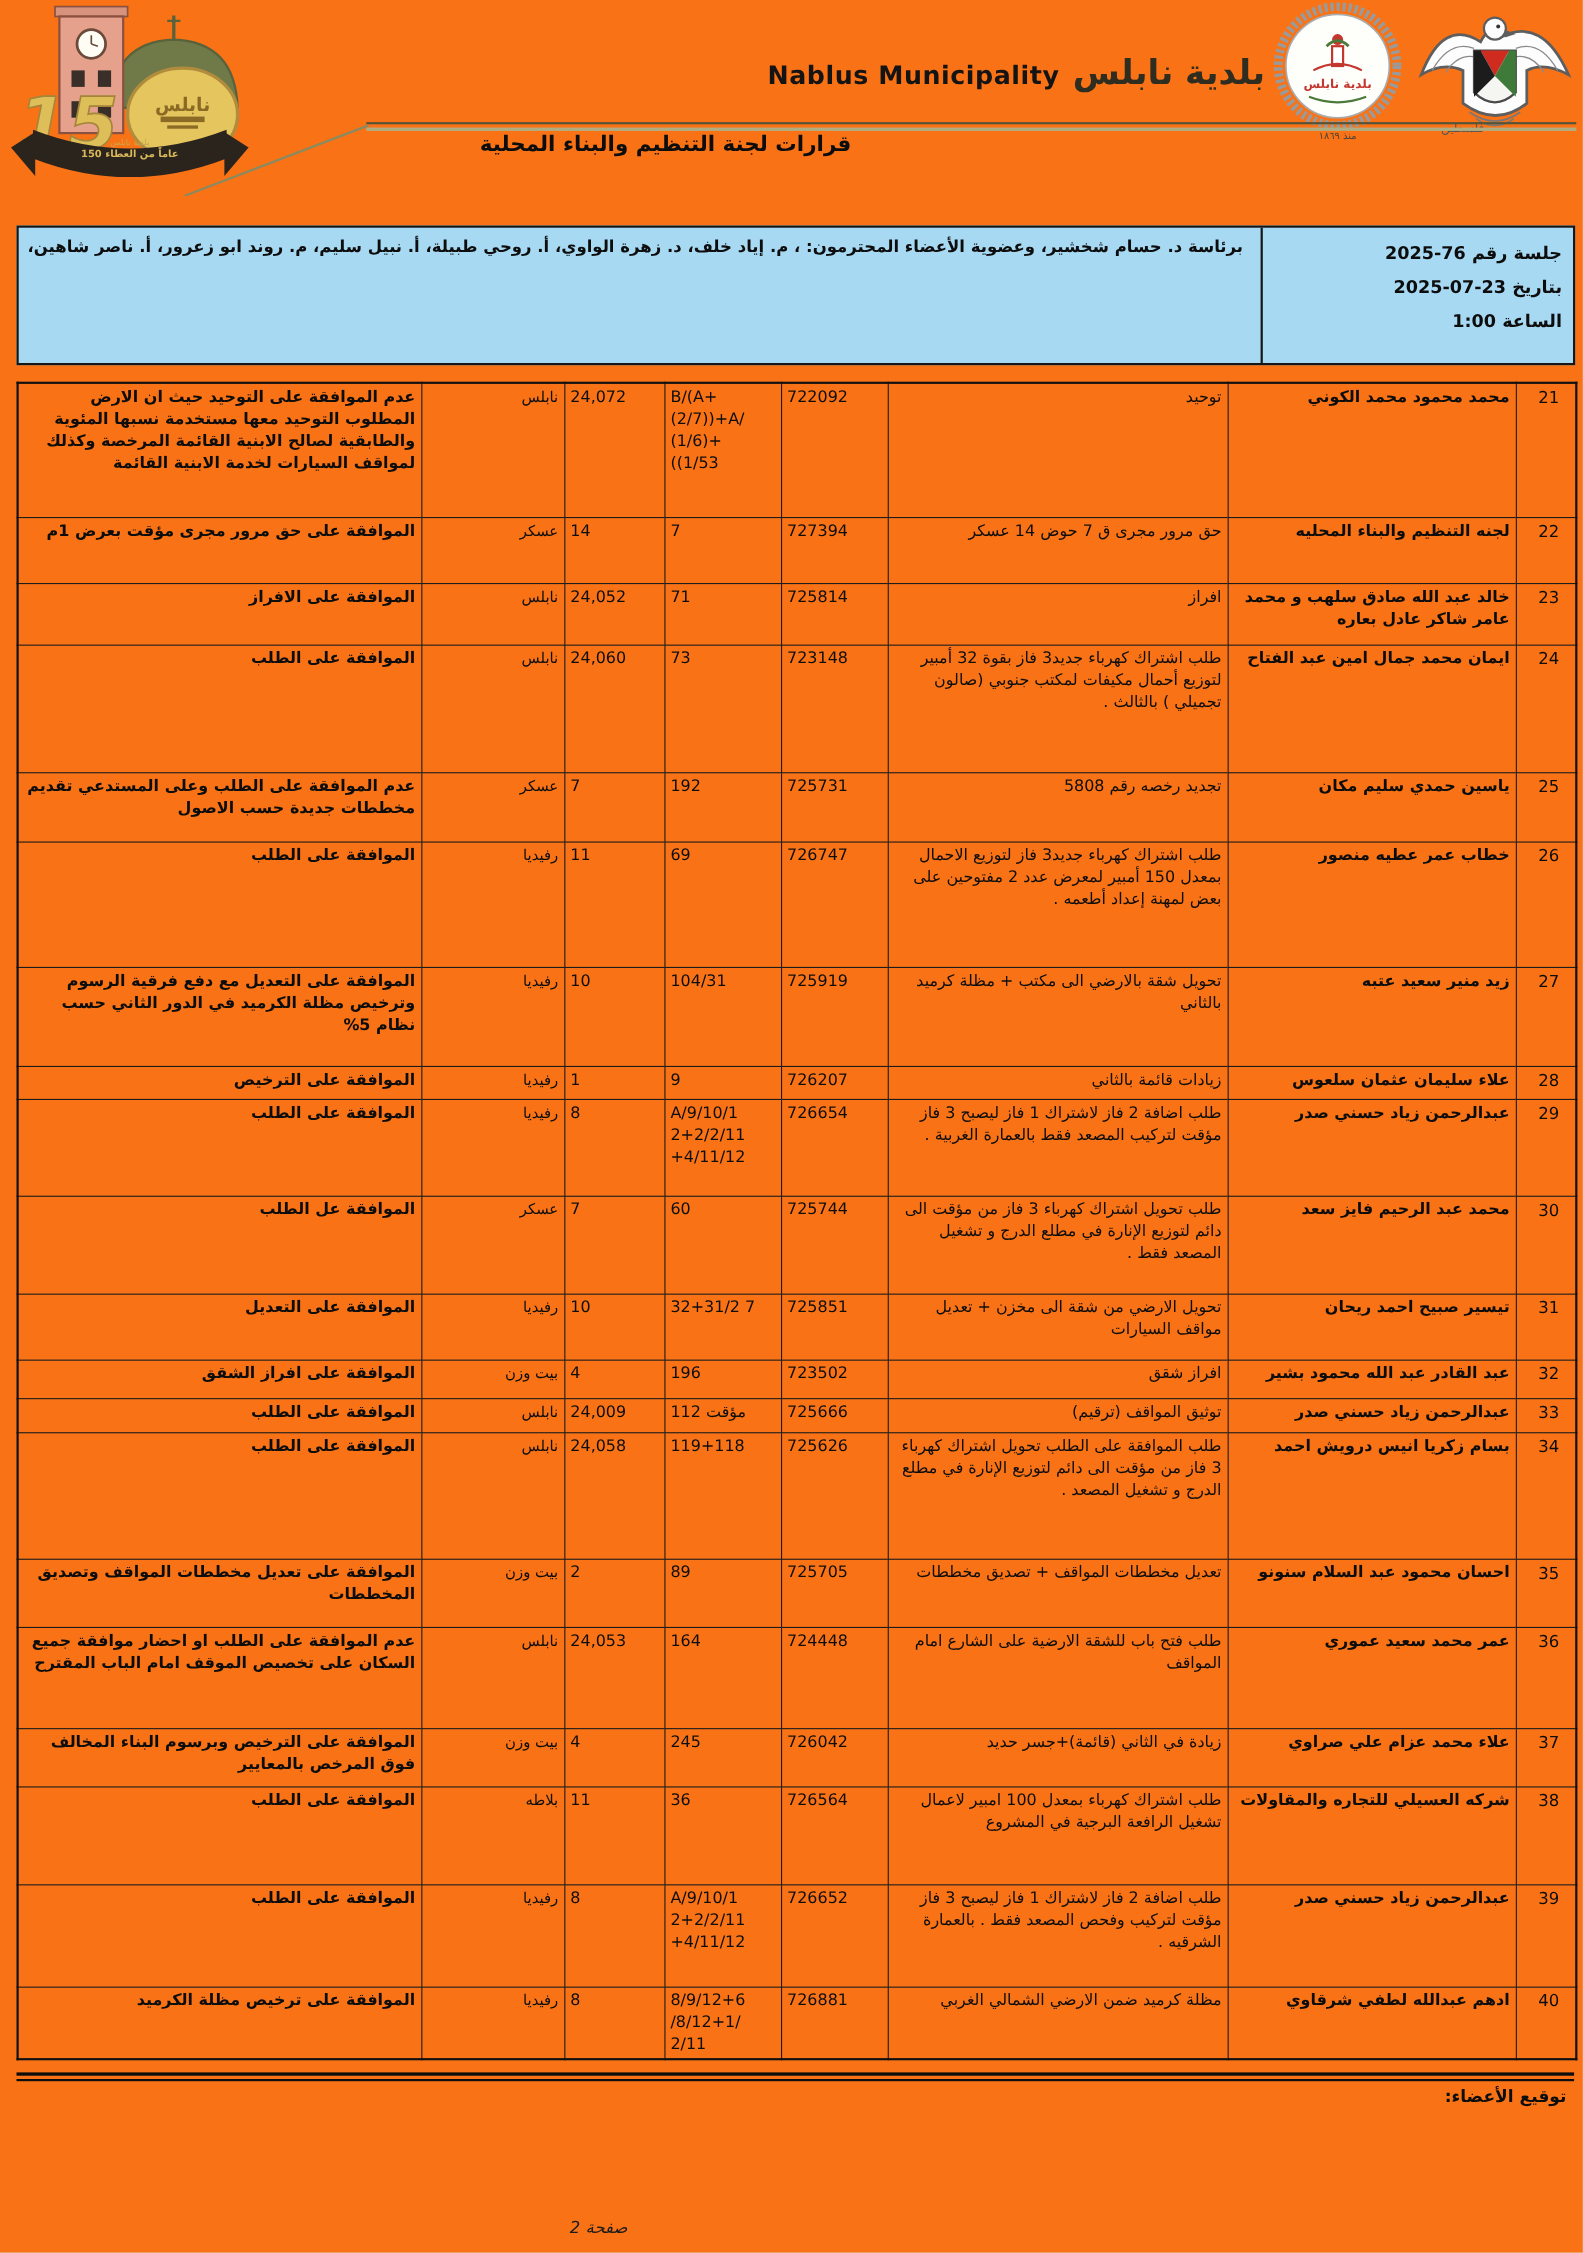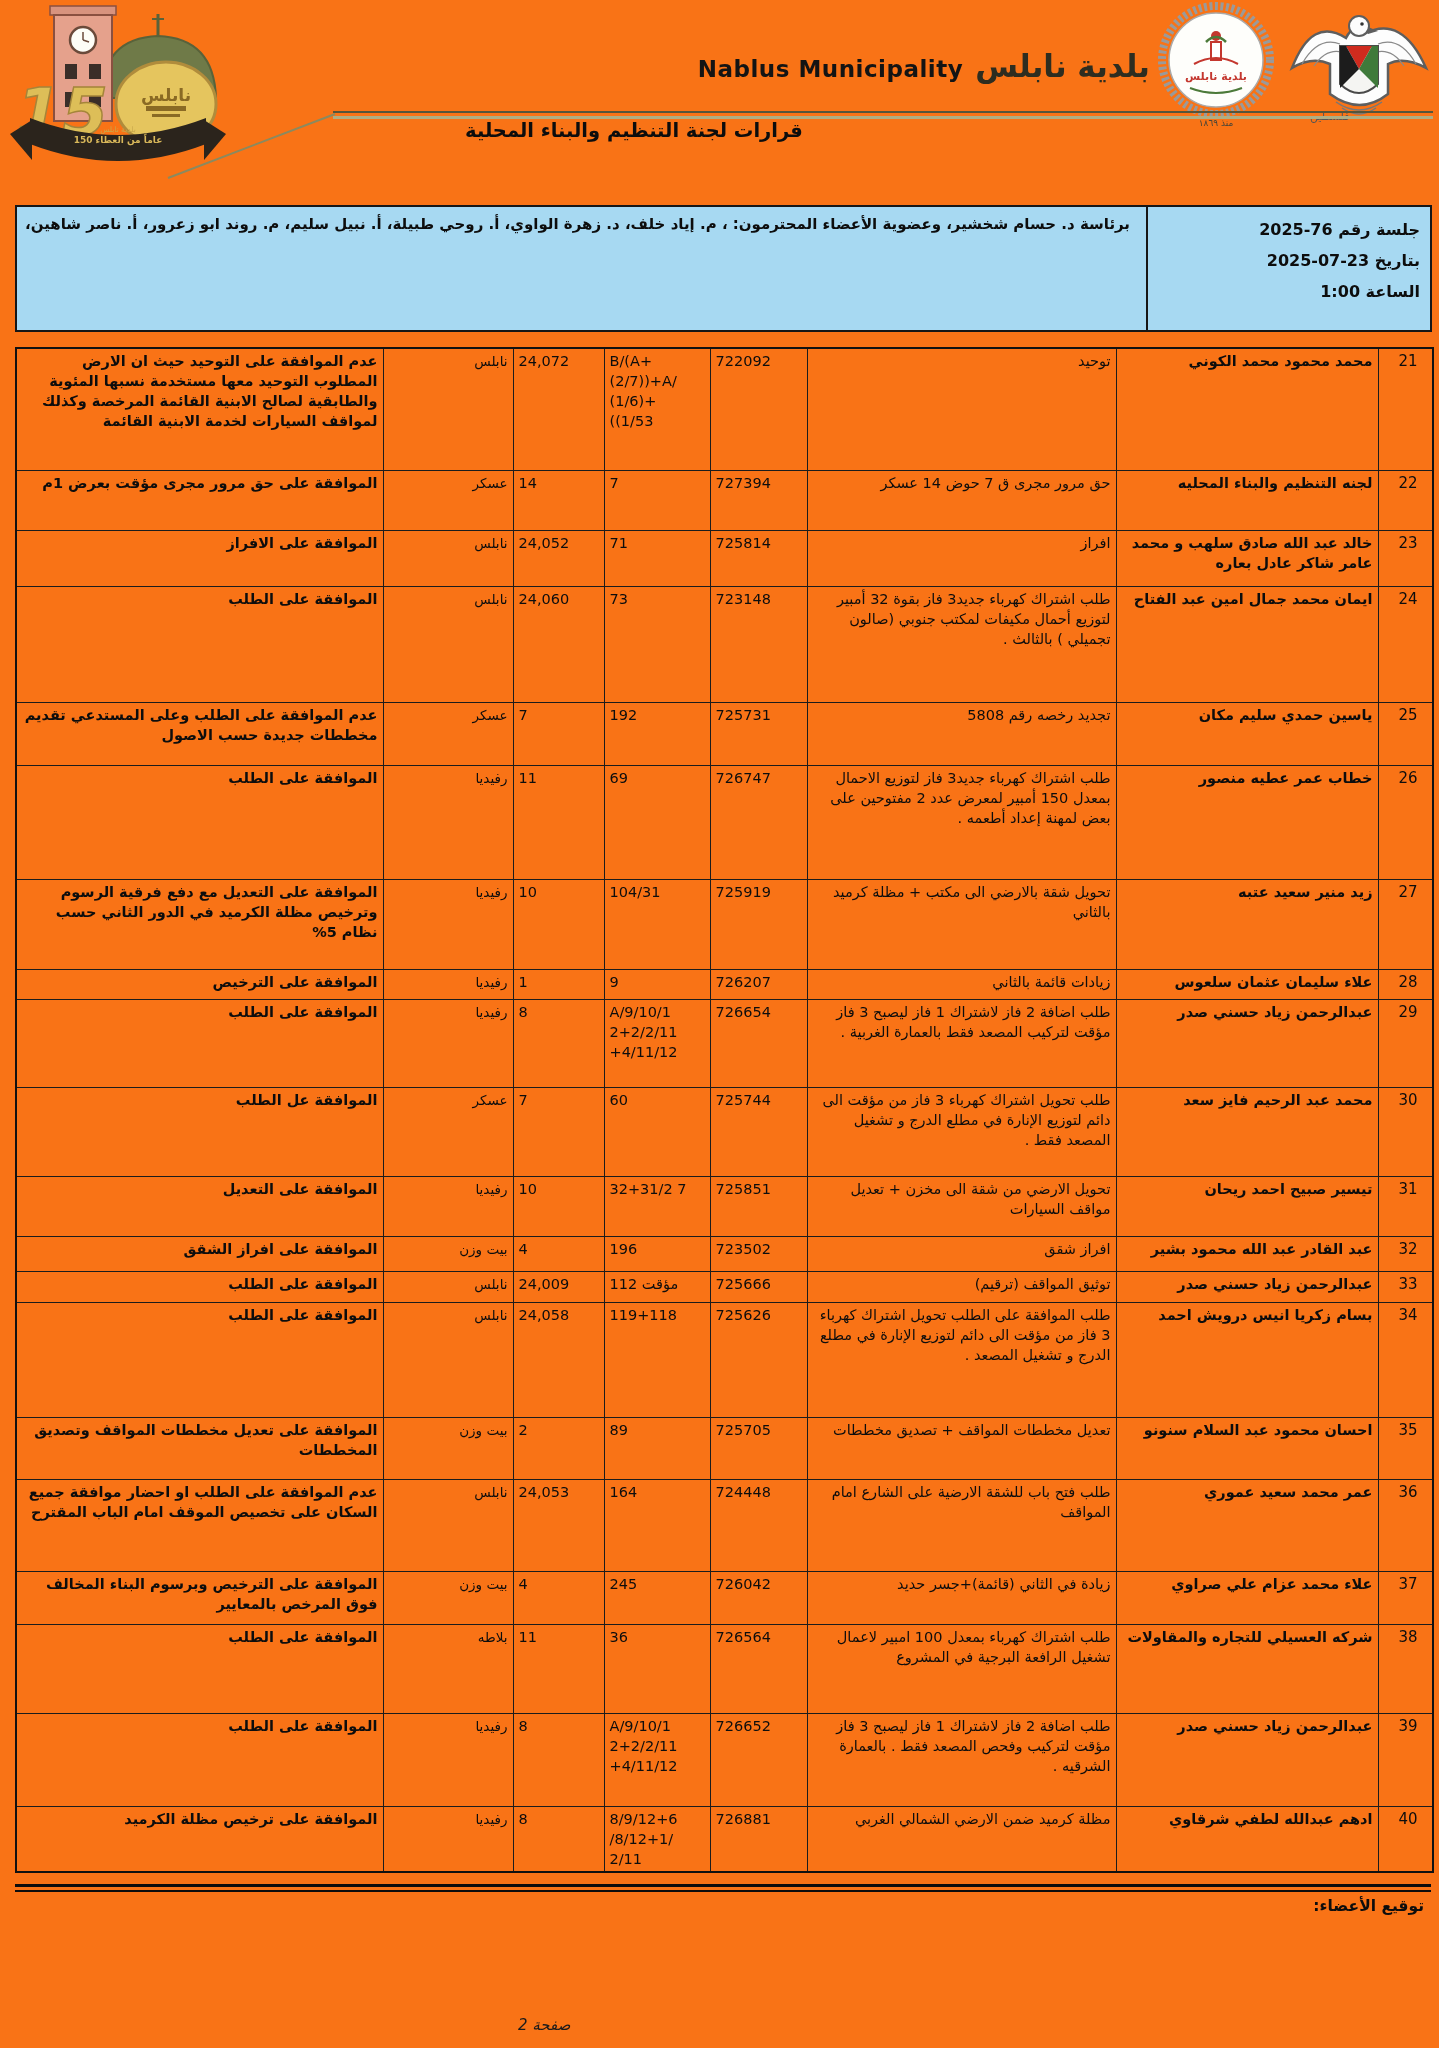--- a/index.html
+++ b/index.html
@@ -4,21 +4,21 @@
 <style>
   html,body{margin:0;padding:0;background:#e8e8e8;}
   .page{position:relative;width:1439px;height:2048px;background:#f97316;overflow:hidden;
         font-family:"DejaVu Sans","Liberation Sans",sans-serif;color:#0d0d0d;}
   .abs{position:absolute;}
   
   .muni-name{top:48px;right:289px;display:flex;align-items:baseline;gap:12px;}
   .muni-ar{font-size:31px;font-weight:bold;color:#2e2d20;direction:rtl;}
   .muni-en{font-size:23px;font-weight:bold;color:#141414;letter-spacing:.5px;}
   .rule{left:333px;top:111px;width:1100px;height:3px;border-top:2px solid #55553a;border-bottom:3px solid #aeae84;}
-  .doc-title{left:0;top:119px;width:1210px;text-align:center;font-size:19.5px;font-weight:bold;direction:rtl;padding-left:29px;}
+  .doc-title{left:0;top:119px;width:1210px;text-align:center;font-size:19.5px;font-weight:bold;direction:rtl;}
   
   .session-box{left:15px;top:205px;width:1417px;height:127px;box-sizing:border-box;background:#a7d9f2;
                border:2px solid #161616;display:flex;direction:rtl;}
   .session-cell{width:284px;box-sizing:border-box;border-left:2px solid #161616;padding:7px 10px 0 4px;
                 font-weight:bold;font-size:16px;direction:rtl;text-align:right;}
   .session-cell div{line-height:31px;}
   .attendees-cell{flex:1;box-sizing:border-box;padding:4px 16px 0 8px;font-weight:bold;font-size:15px;
                   direction:rtl;text-align:right;}
   .attendees-cell div{line-height:27px;}
   

